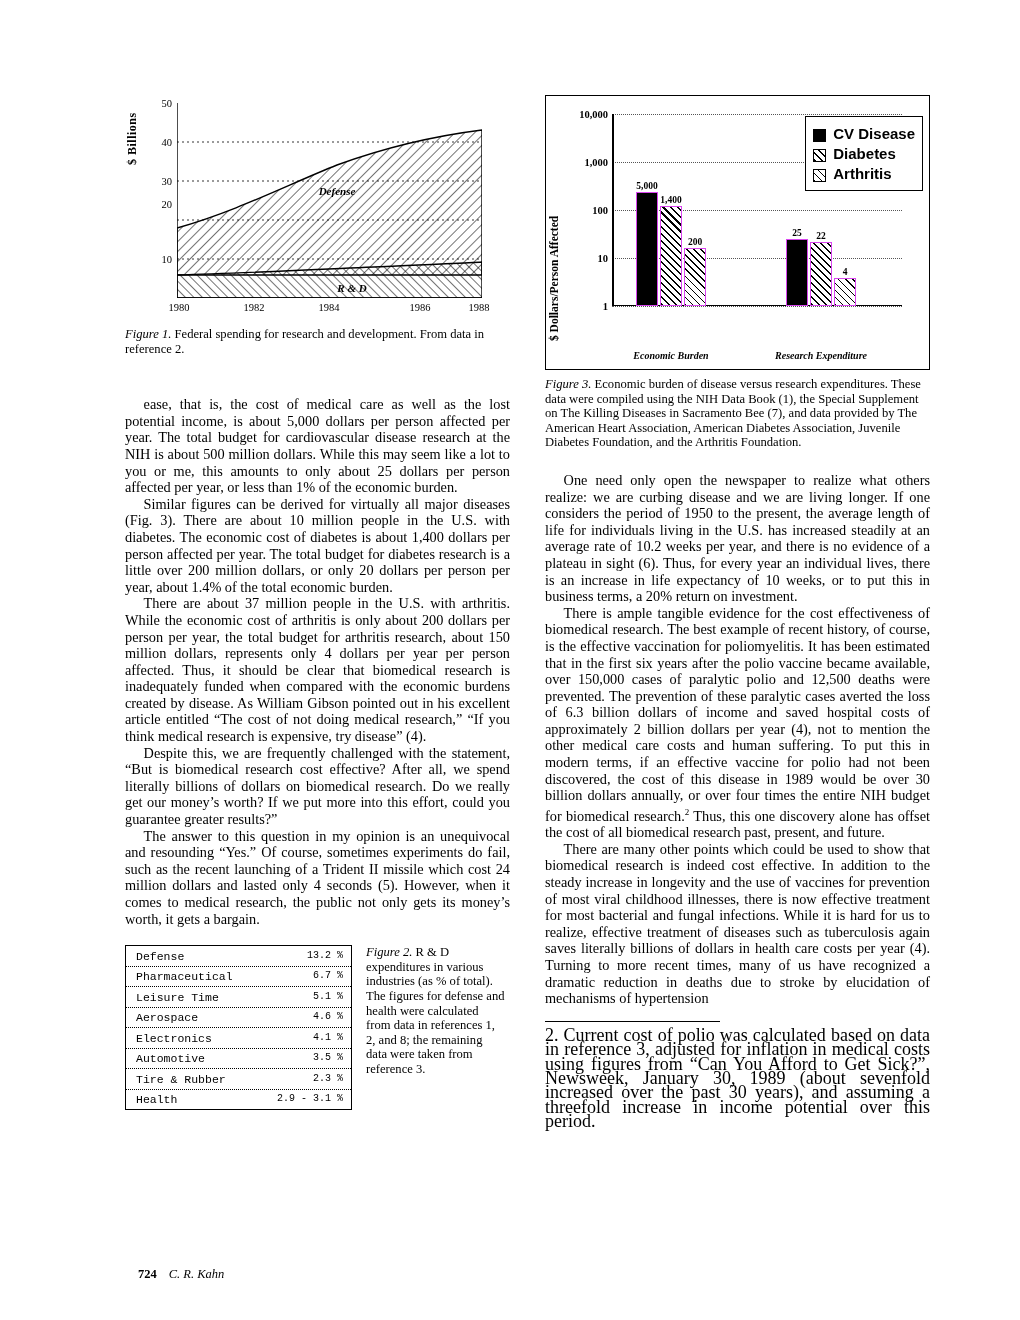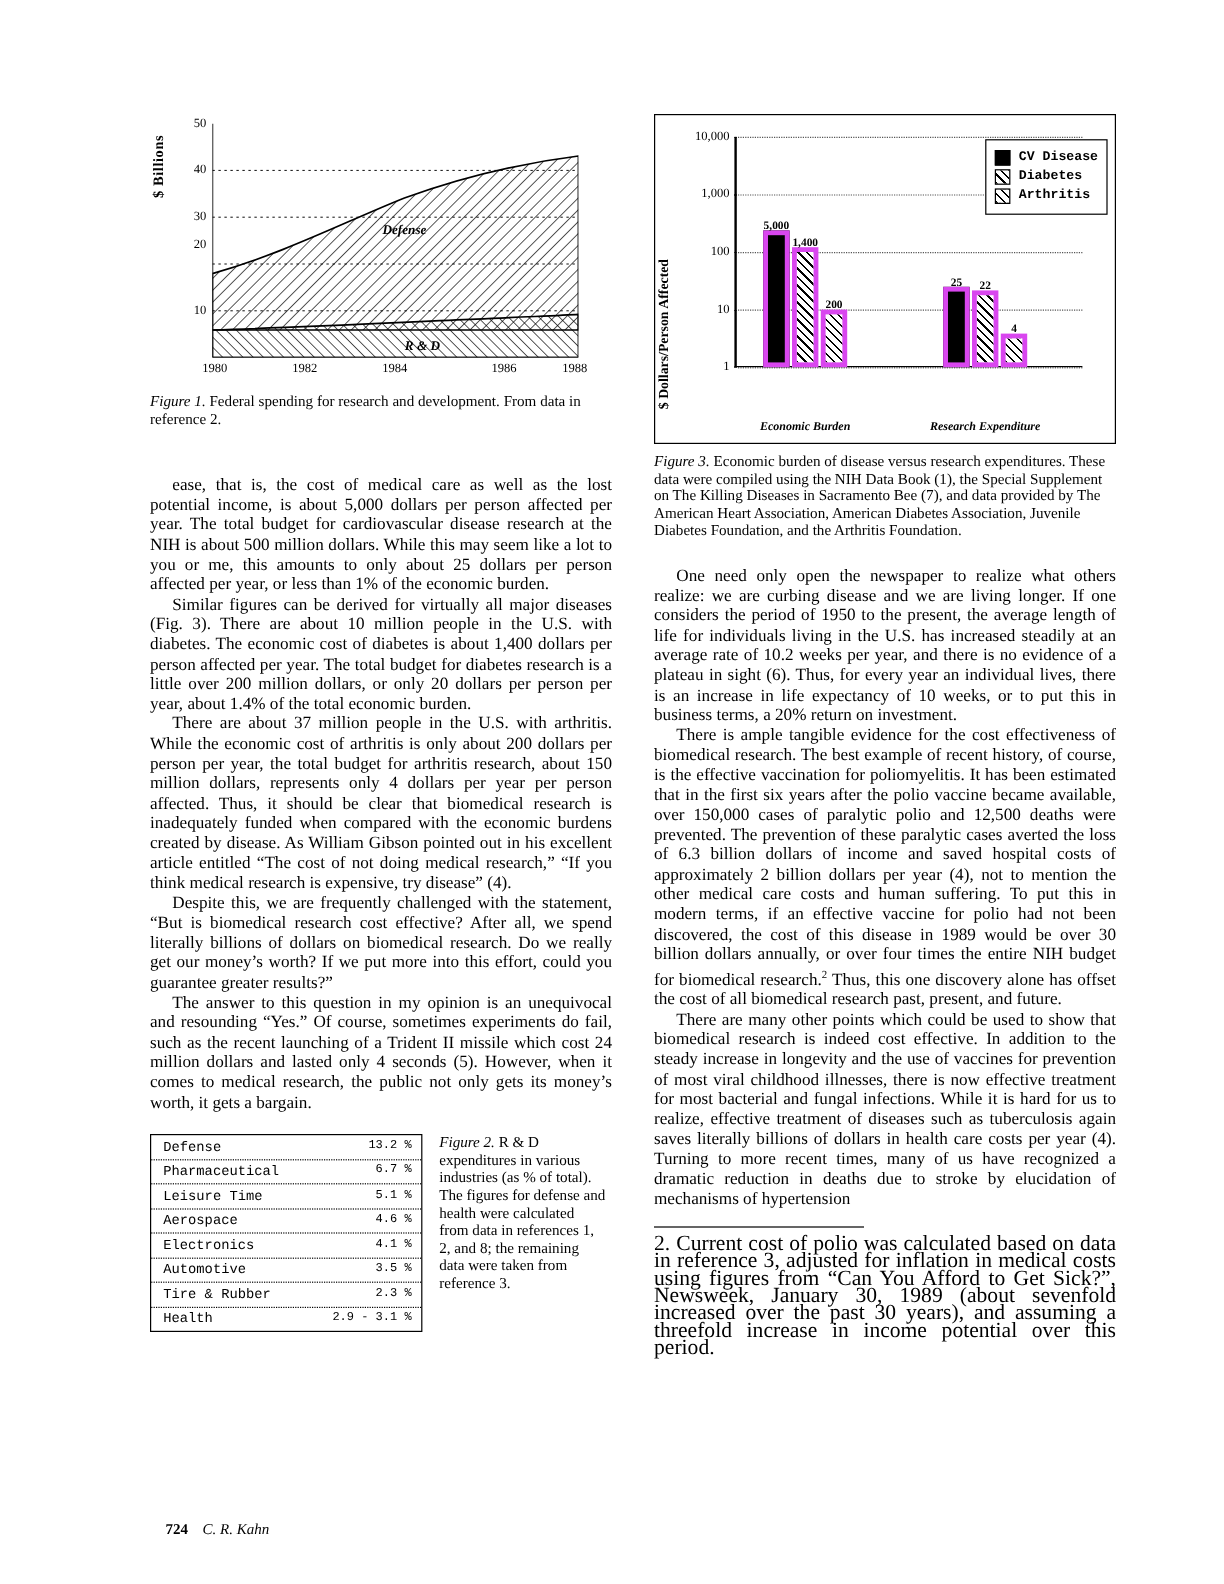--- a/index.html
+++ b/index.html
@@ -15,25 +15,25 @@
   .fig1{position:relative;width:385px;height:225px;}
   .fig1 .ylabel{position:absolute;left:0px;top:70px;transform:rotate(-90deg);transform-origin:left top;font-size:12px;font-weight:bold;letter-spacing:.5px;white-space:nowrap;}
   .fig1 .plot{position:absolute;left:52px;top:8px;width:305px;height:195px;}
   .ytick{position:absolute;right:100%;margin-right:5px;font-size:10.5px;transform:translateY(-50%);white-space:nowrap;}
   .xtick{position:absolute;top:100%;margin-top:4px;font-size:10.5px;transform:translateX(-50%);white-space:nowrap;}
   
   .fig3{position:relative;width:385px;height:275px;border:1px solid #000;box-sizing:border-box;}
   .fig3 .ylabel{position:absolute;left:2px;top:245px;transform:rotate(-90deg);transform-origin:left top;font-size:11.5px;font-weight:bold;white-space:nowrap;}
   .fig3 .plot{position:absolute;left:66px;top:18px;width:290px;height:192px;}
   .fig3 .gl{position:absolute;left:0;right:0;border-top:1px dotted #555;}
-  .fig3 .yt{position:absolute;right:100%;margin-right:4px;font-size:10.5px;font-weight:normal;transform:translateY(-50%);white-space:nowrap;}
-  .bar{position:absolute;bottom:0;border:4px solid #d946ef;box-sizing:border-box;}
+  .fig3 .yt{position:absolute;right:100%;margin-right:4px;font-size:10.5px;font-weight:bold;transform:translateY(-50%);white-space:nowrap;}
+  .bar{position:absolute;bottom:0;border:1px solid #d946ef;box-sizing:border-box;}
   .bar .vlab{position:absolute;bottom:100%;left:50%;transform:translateX(-50%);margin-bottom:2px;font-size:9.5px;font-weight:bold;white-space:nowrap;}
   .legend{position:absolute;right:6px;top:20px;border:1px solid #000;padding:5px 7px;background:#fff;}
-  .legend div{display:flex;align-items:flex-start;margin:3px 0;font-size:11px;font-weight:bold;font-family:Liberation Mono, monospace;}
+  .legend div{display:flex;align-items:flex-end;margin:3px 0;font-size:15px;font-weight:bold;font-family:Liberation Sans, sans-serif;}
   .swatch{width:13px;height:13px;border:1px solid #000;margin-right:7px;box-sizing:border-box;}
   .xcat{position:absolute;bottom:8px;font-size:10px;font-weight:bold;font-style:italic;transform:translateX(-50%);white-space:nowrap;}
   
   .tbl{border:1.5px solid #000;width:225px;font-family:"Liberation Mono",monospace;font-size:11.5px;}
   .tbl .row{display:flex;justify-content:space-between;padding:3.5px 8px 3px 10px;border-bottom:1px dotted #000;}
   .tbl .row:last-child{border-bottom:none;}
   .tbl .val{font-size:10px;}
   .fig2wrap{display:flex;gap:14px;margin-top:18px;}
   .fig2cap{font-size:12.6px;line-height:14.6px;width:140px;}
   .fnote-text{font-size:18px;line-height:14.4px;text-align:justify;text-indent:0;}
@@ -161,21 +161,21 @@
 
           <div style="position:absolute;left:0;top:0;bottom:0;width:1.5px;background:#000;"></div>
           <div style="position:absolute;left:0;right:0;bottom:0;height:1.5px;background:#000;"></div>
 
           <div class="bar" style="left:24px;width:22px;height:114px;background:#000;">
             <span class="vlab" style="color:#000">5,000</span>
           </div>
           <div class="bar" style="left:48px;width:22px;height:100px;background:repeating-linear-gradient(45deg,#000 0 1.5px,#fff 1.5px 5px);">
             <span class="vlab">1,400</span>
           </div>
-          <div class="bar" style="left:72px;width:22px;height:48px;background:repeating-linear-gradient(45deg,#000 0 1.2px,#fff 1.2px 5px),repeating-linear-gradient(-45deg,#000 0 1.2px,transparent 1.2px 5px);">
+          <div class="bar" style="left:72px;width:22px;height:58px;background:repeating-linear-gradient(45deg,#000 0 1.2px,#fff 1.2px 5px),repeating-linear-gradient(-45deg,#000 0 1.2px,transparent 1.2px 5px);">
             <span class="vlab">200</span>
           </div>
 
           <div class="bar" style="left:174px;width:22px;height:67px;background:#000;">
             <span class="vlab">25</span>
           </div>
           <div class="bar" style="left:198px;width:22px;height:64px;background:repeating-linear-gradient(45deg,#000 0 1.5px,#fff 1.5px 5px);">
             <span class="vlab">22</span>
           </div>
           <div class="bar" style="left:222px;width:22px;height:28px;background:repeating-linear-gradient(45deg,#000 0 1.2px,#fff 1.2px 5px),repeating-linear-gradient(-45deg,#000 0 1.2px,transparent 1.2px 5px);">

